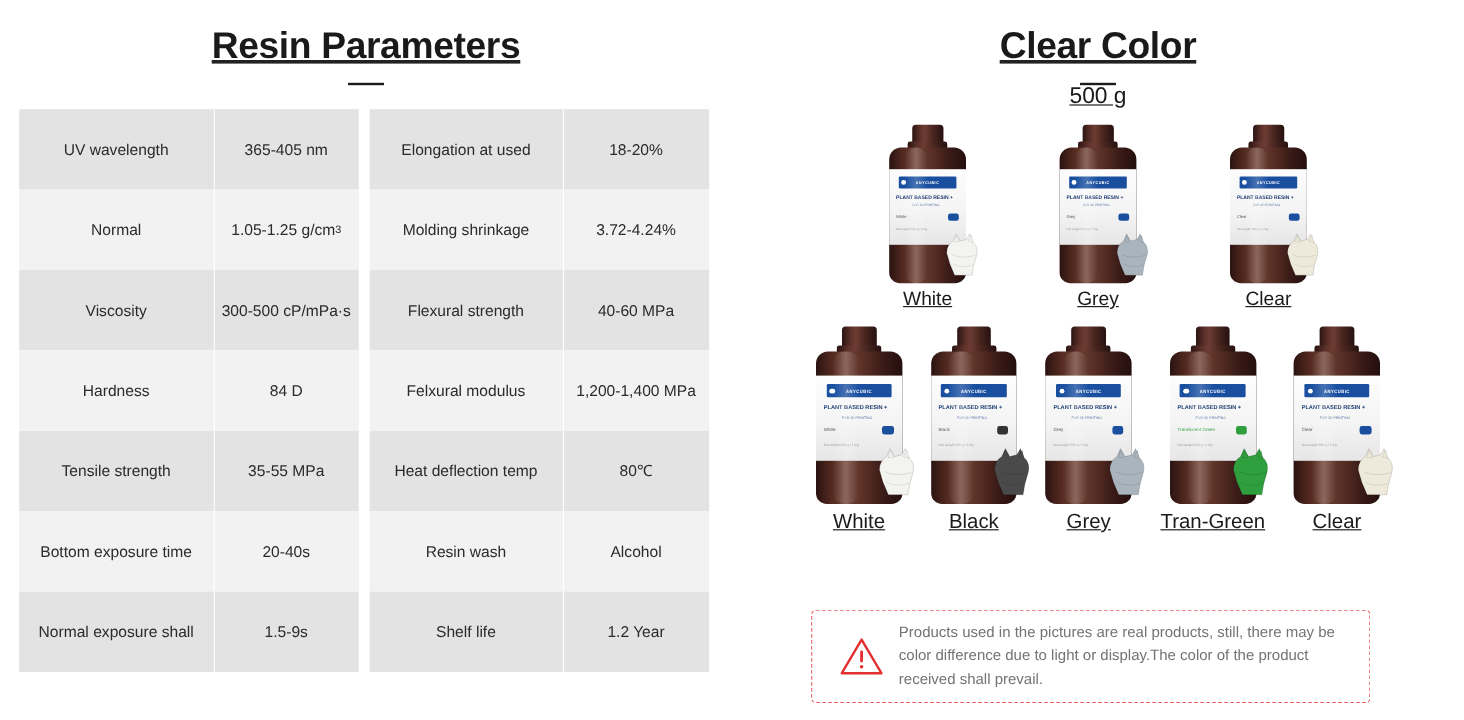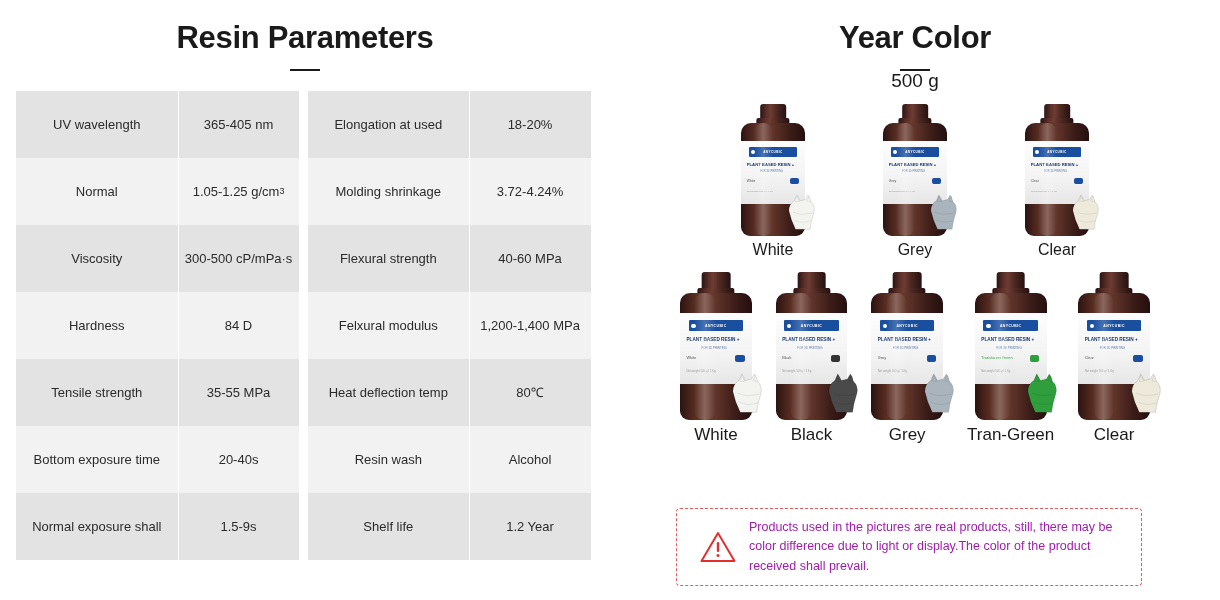--- a/index.html
+++ b/index.html
@@ -4,21 +4,21 @@
 <style>
   html,body{margin:0;padding:0;}
   body{
     width:1220px;height:600px;
     background:#ffffff;
     font-family:"Liberation Sans", sans-serif;
     color:#222;
     overflow:hidden;
     position:relative;
   }
-  .page{position:relative;width:1220px;height:600px;display:flex;}
+  .page{position:relative;width:1220px;height:600px;display:flex;text-decoration:underline;}
 
   
   .sec-title{
     font-size:31px;
     font-weight:bold;
     color:#1a1a1a;
     text-align:center;
     letter-spacing:-0.3px;
     line-height:1;
   }
@@ -129,21 +129,21 @@
 
   
   .notice{
     position:absolute;left:66px;top:508px;width:466px;height:78px;
     border:1px dashed #e35b5b;border-radius:4px;
     display:flex;align-items:center;box-sizing:border-box;
     padding:0 14px 0 18px;
   }
   .warn-icon{flex:0 0 46px;display:flex;align-items:center;justify-content:center;}
   .notice-text{
-    font-size:12.5px;color:#a21caf;line-height:1.55;padding-left:8px;
+    font-size:12.5px;color:#737373;line-height:1.55;padding-left:8px;
   }
 </style>
 </head>
 <body>
 
 <div class="page">
 
   <div class="left">
     <div class="sec-title">Resin Parameters</div>
     <div class="title-rule"></div>
@@ -209,21 +209,21 @@
           </div>
           <div class="p-row odd">
             <div class="cell k">Shelf life</div>
             <div class="cell v">1.2 Year</div>
           </div>
         </div>
     </div>
   </div>
 
   <div class="right">
-    <div class="sec-title">Year Color</div>
+    <div class="sec-title">Clear Color</div>
     <div class="title-rule"></div>
 
     <div style="margin-top:0;">
       <div class="size-label">500 g</div>
       <div class="bottle-row" id="row500" style="margin-top:14px;gap:78px;">
           <div class="bottle-item">
             <div class="bottle" style="width: 64px; height: 132px;">
               <div class="b-cap" style="width: 25.6px; height: 15.18px;"></div>
               <div class="b-neck" style="width: 33.28px; height: 10.6px; top: 14.18px; border-radius: 2px;"></div>
               <div class="b-body" style="top: 18.81px; height: 113.19px;"></div>

